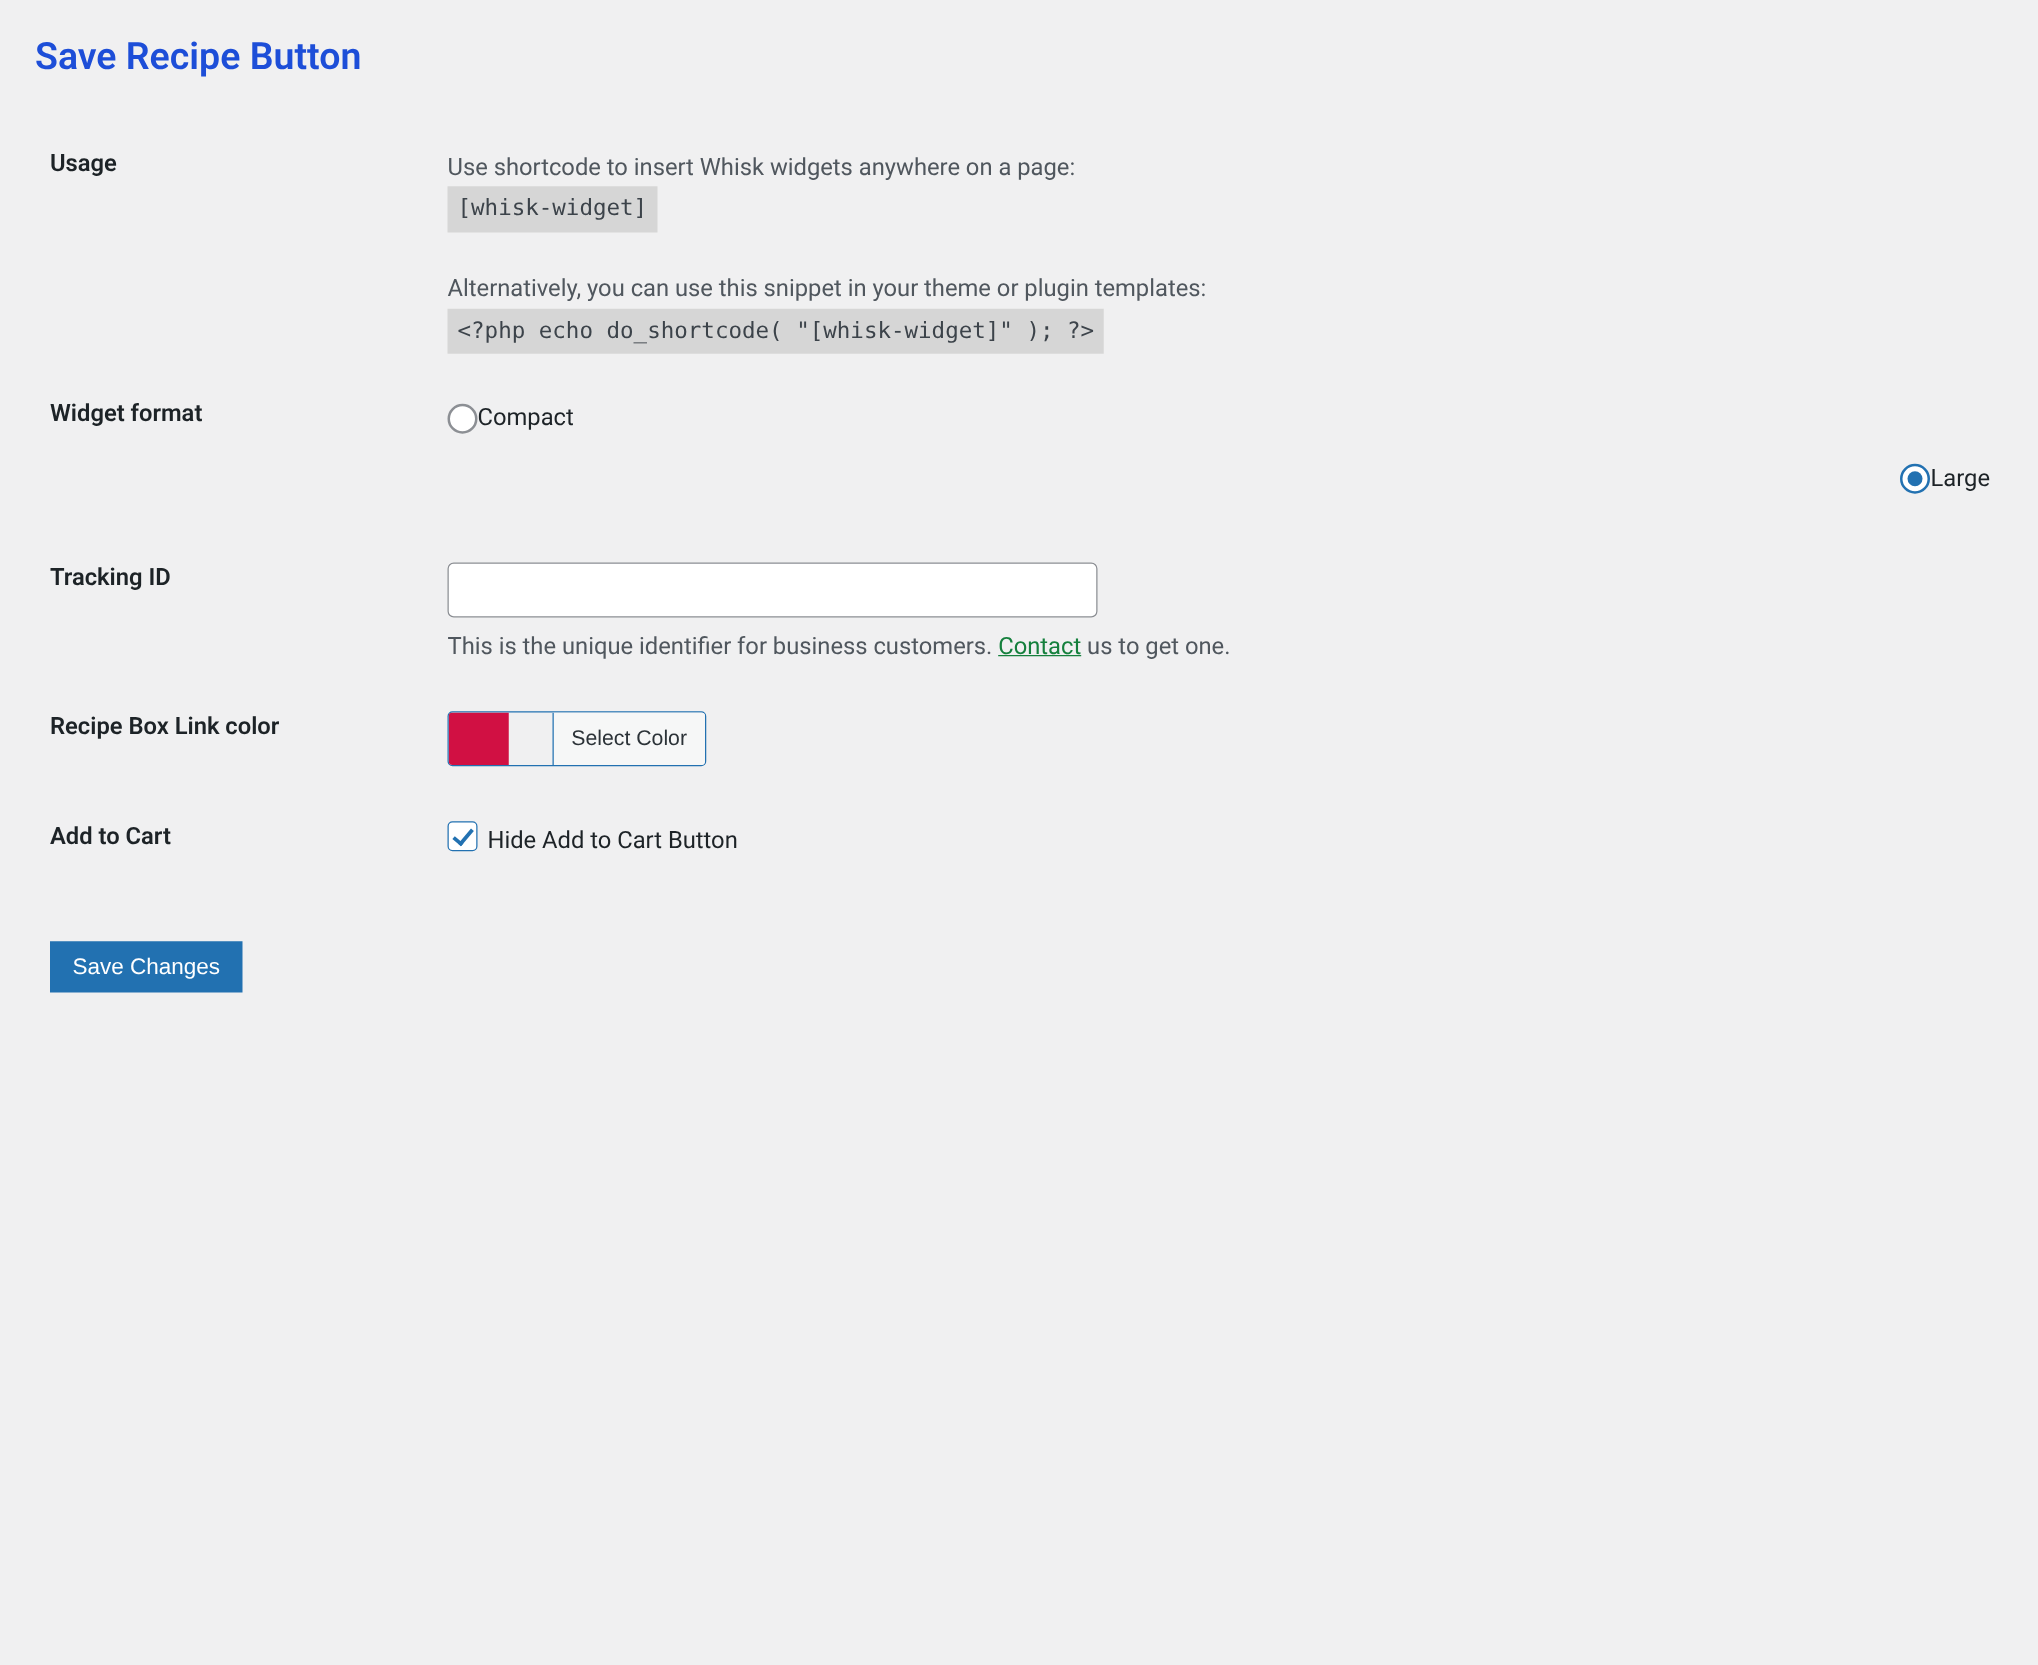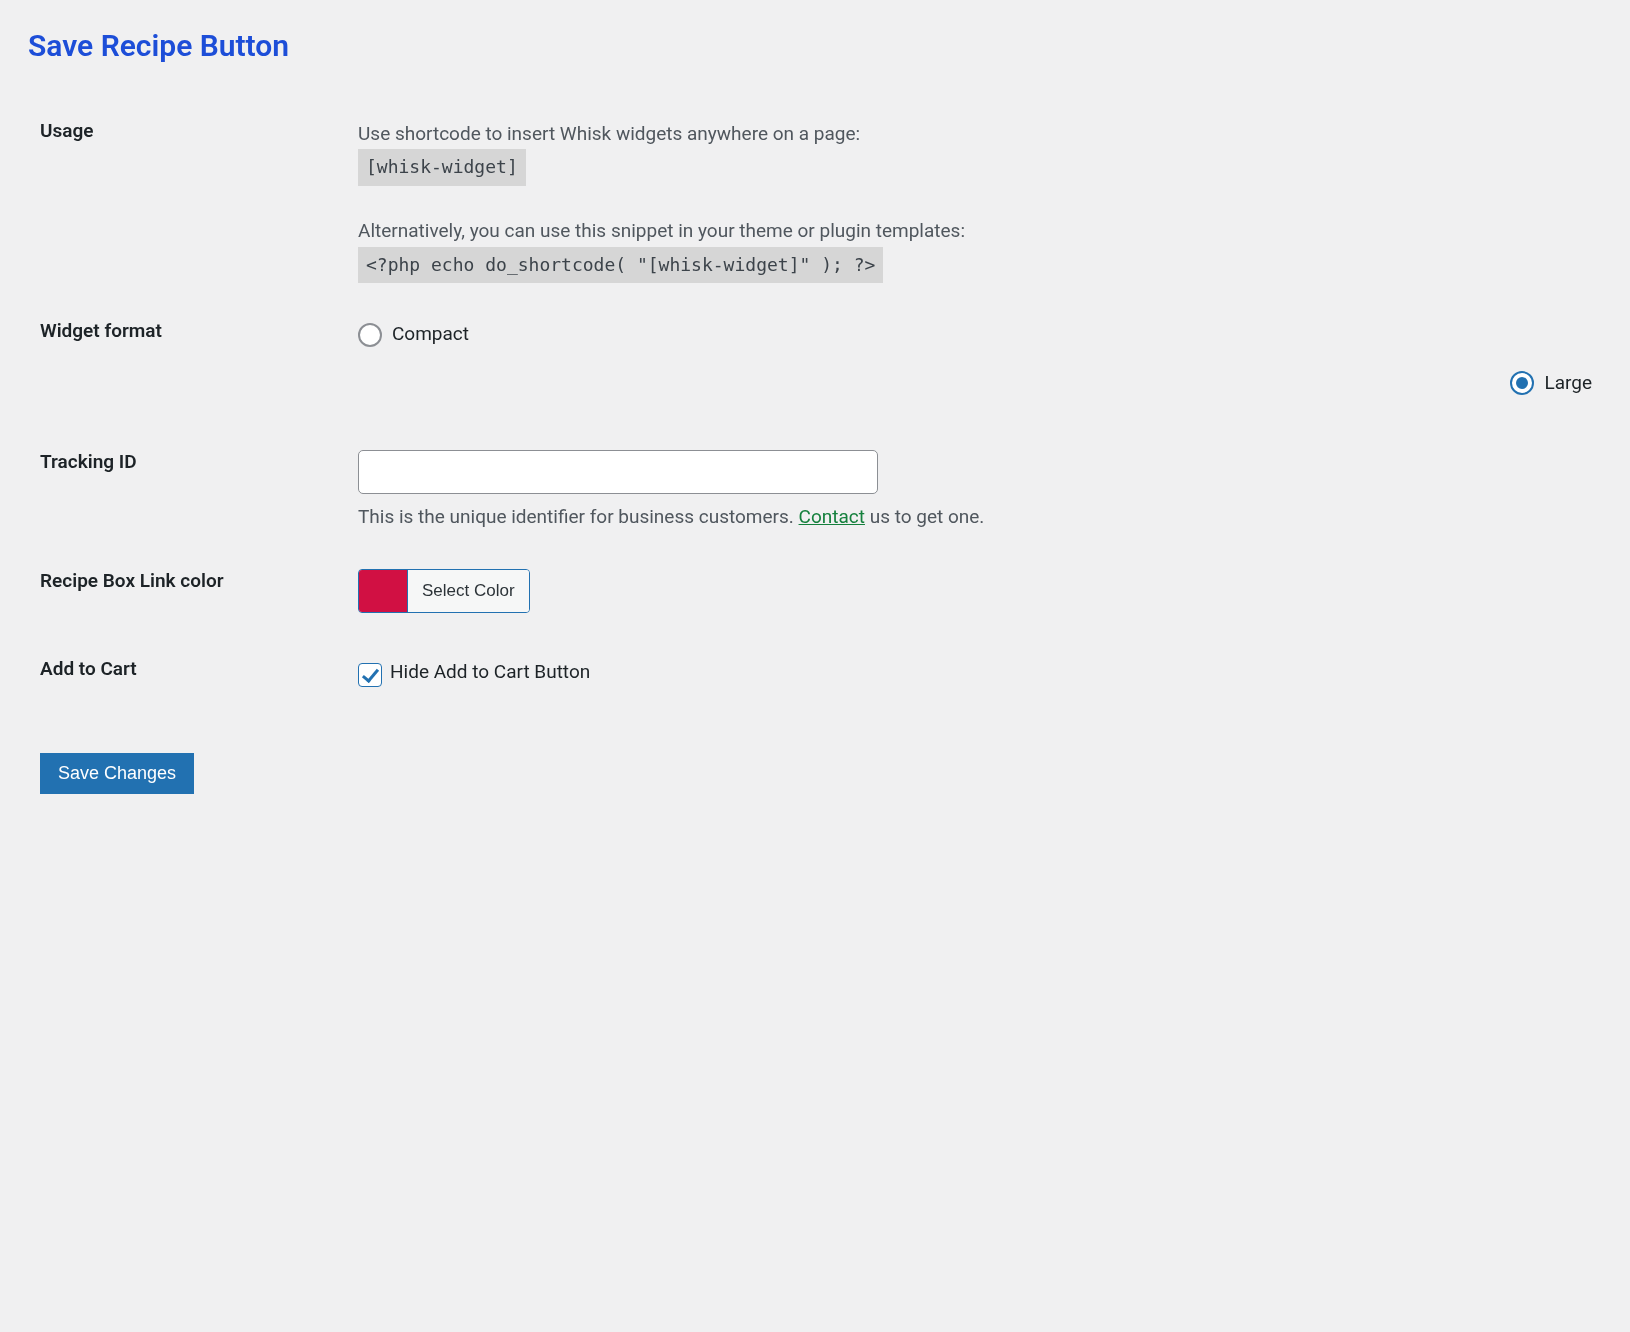--- a/index.html
+++ b/index.html
@@ -50,21 +50,20 @@
       color: #3c434a;
       display: inline-block;
     }
     .para-spacer {
       height: 30px;
     }
     .radio-row {
       display: flex;
       align-items: center;
       margin-bottom: 18px;
-      gap: 10px;
     }
     .radio-input {
       appearance: none;
       width: 24px;
       height: 24px;
       border: 2px solid #8c8f94;
       border-radius: 50%;
       background: #fff;
       position: relative;
       cursor: pointer;
@@ -125,24 +124,25 @@
       cursor: pointer;
     }
     .select-color-btn {
       background: #f6f7f7;
       border: none;
       border-left: 1px solid #2271b1;
       padding: 0 14px;
       font-size: 17px;
       color: #2c3338;
       cursor: pointer;
+      margin-left: 35px;
     }
     .checkbox-row {
       display: flex;
-      align-items: flex-end;
+      align-items: flex-start;
       gap: 8px;
     }
     .checkbox-input {
       appearance: none;
       width: 24px;
       height: 24px;
       border: 1px solid #2271b1;
       border-radius: 4px;
       background: #fff;
       position: relative;

